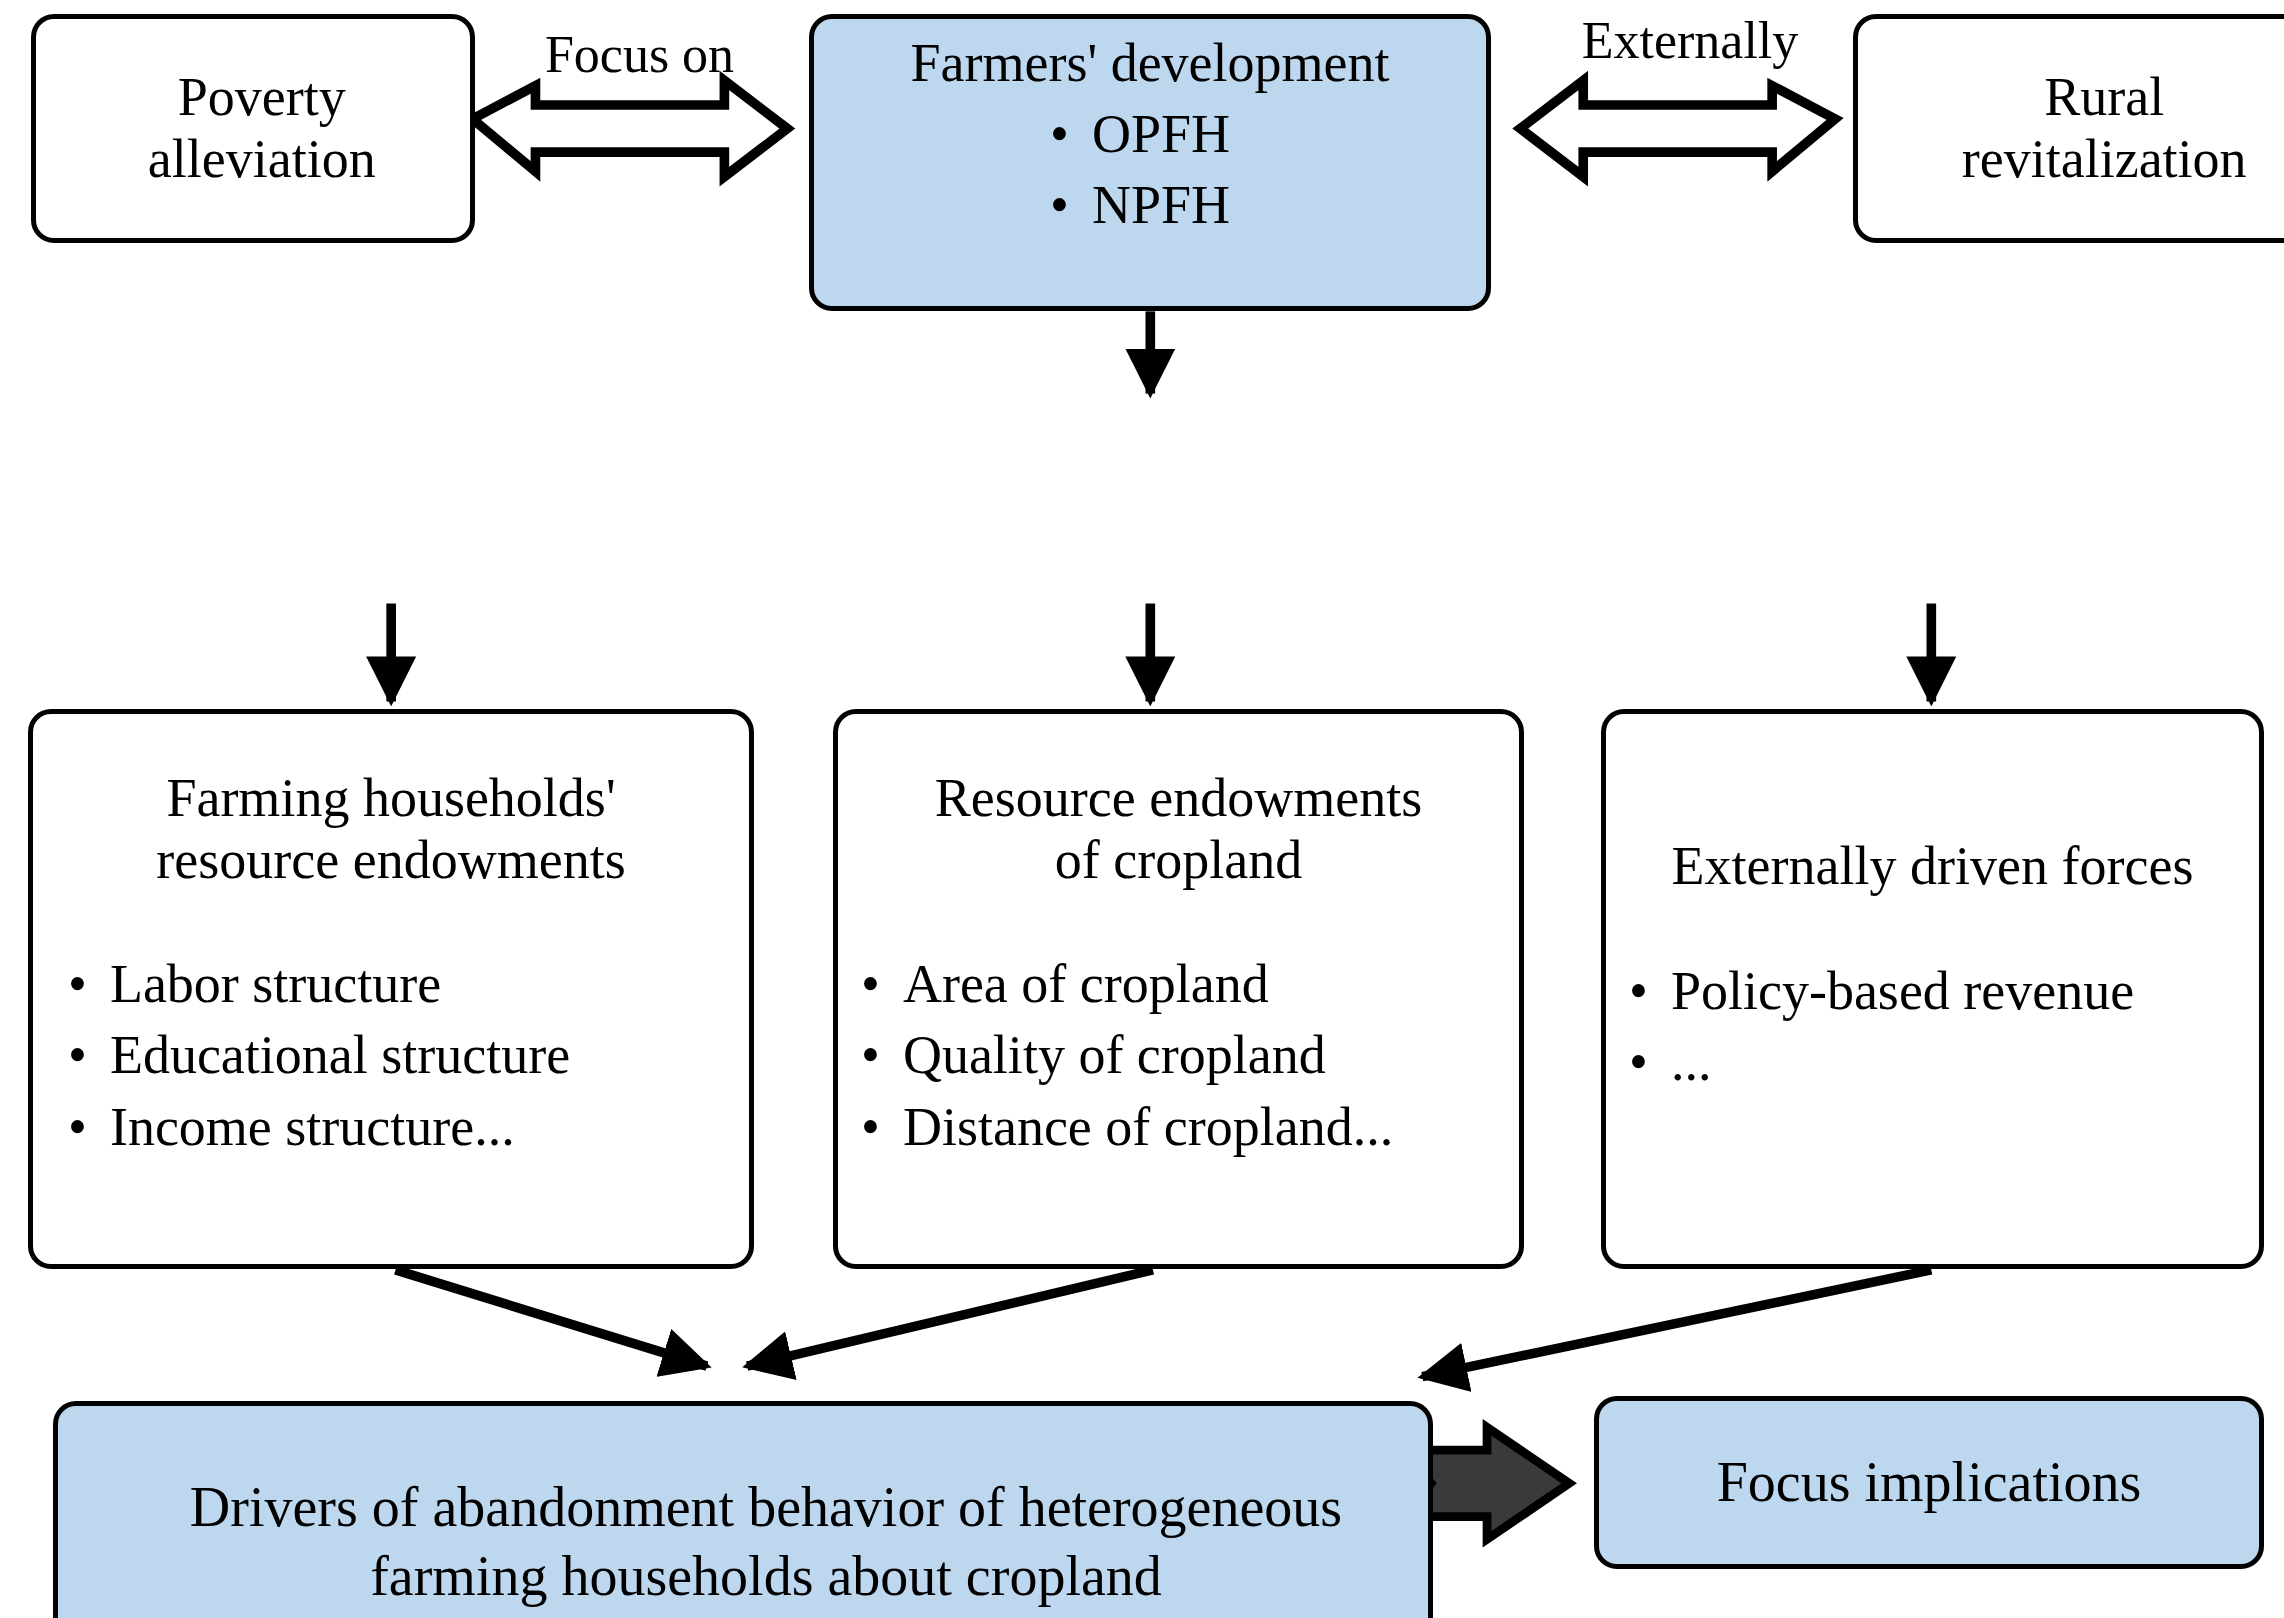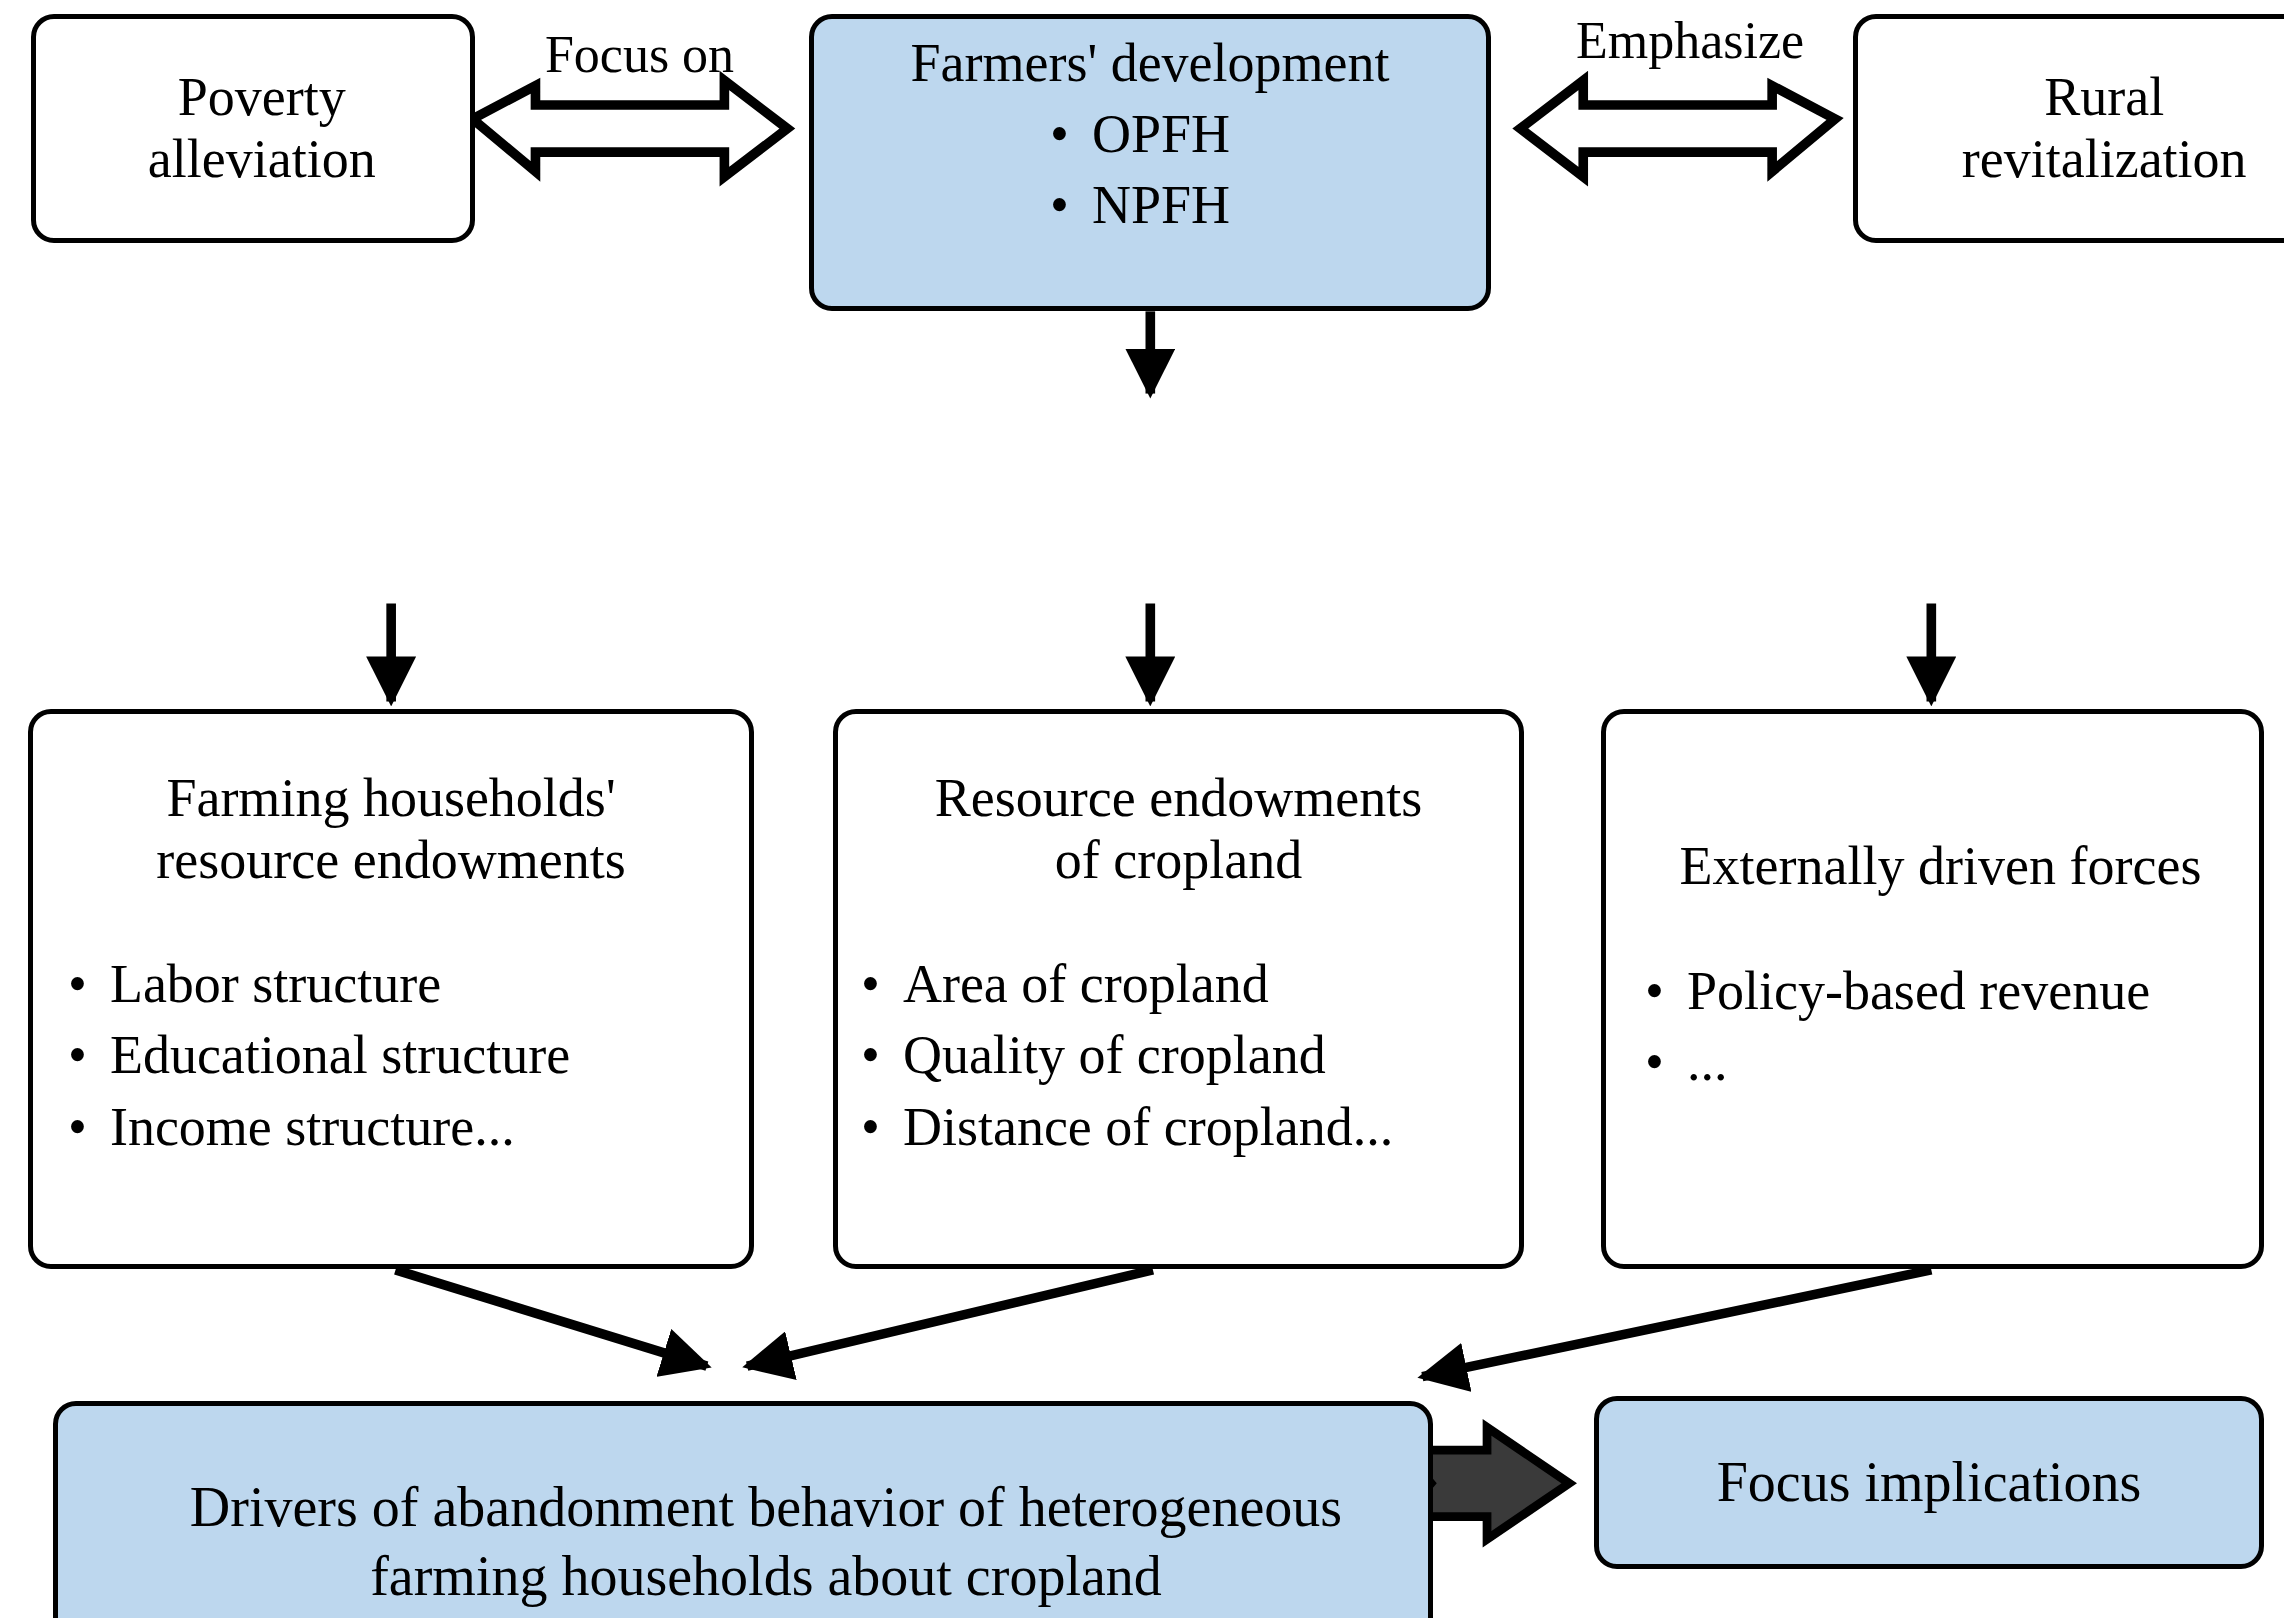--- a/index.html
+++ b/index.html
@@ -36,21 +36,21 @@
   #box-rural .ctr{padding:0 8.7px;}
 
   #box-diff{left:19px;top:402px;width:2245px;height:201px;}
   #box-diff .ctr{justify-content:flex-start;padding-left:51px;text-align:left;}
   #box-diff .ttl{font-size:56px;text-align:left;}
 
   #box-hh{left:28px;top:709px;width:726px;height:560px;padding:54px 0 0 0;}
   #box-hh ul.bl{margin:58px 0 0 35px;}
   #box-res{left:833px;top:709px;width:691px;height:560px;padding:54px 0 0 0;}
   #box-res ul.bl{margin:58px 0 0 23px;}
-  #box-ext{left:1601px;top:709px;width:663px;height:560px;padding:122px 0 0 16px;}
+  #box-ext{left:1601px;top:709px;width:663px;height:560px;padding:122px 0 0 0;}
   #box-ext ul.bl{margin:58px 0 0 23px;}
 
   #box-drivers{left:28px;top:1401px;width:1380px;height:282px;margin-left:25px;}
   #box-drivers .ctr{padding:0 23px;}
   #box-drivers .ttl{font-size:56px;line-height:1.24;}
 
   #box-policy{left:1594px;top:1396px;width:670px;height:173px;}
   #box-policy .ttl{font-size:56px;}
 
   #lbl-focus{left:495px;top:24.5px;width:289px;}
@@ -109,21 +109,21 @@
         <span class="dot">•</span>
         <span class="tx">OPFH</span>
       </li>
       <li>
         <span class="dot">•</span>
         <span class="tx">NPFH</span>
       </li>
     </ul>
   </div>
 
-  <div class="edgelabel" id="lbl-emph">Emphasize</div>
+  <div class="edgelabel" id="lbl-emph">Externally</div>
 
   <div class="box" id="box-rural">
     <div class="ctr">
       <div class="ttl">Rural<br>revitalization</div>
     </div>
   </div>
 
 
   <div class="box" id="box-hh">
     <div class="ttl">Farming households'<br>resource endowments</div>

